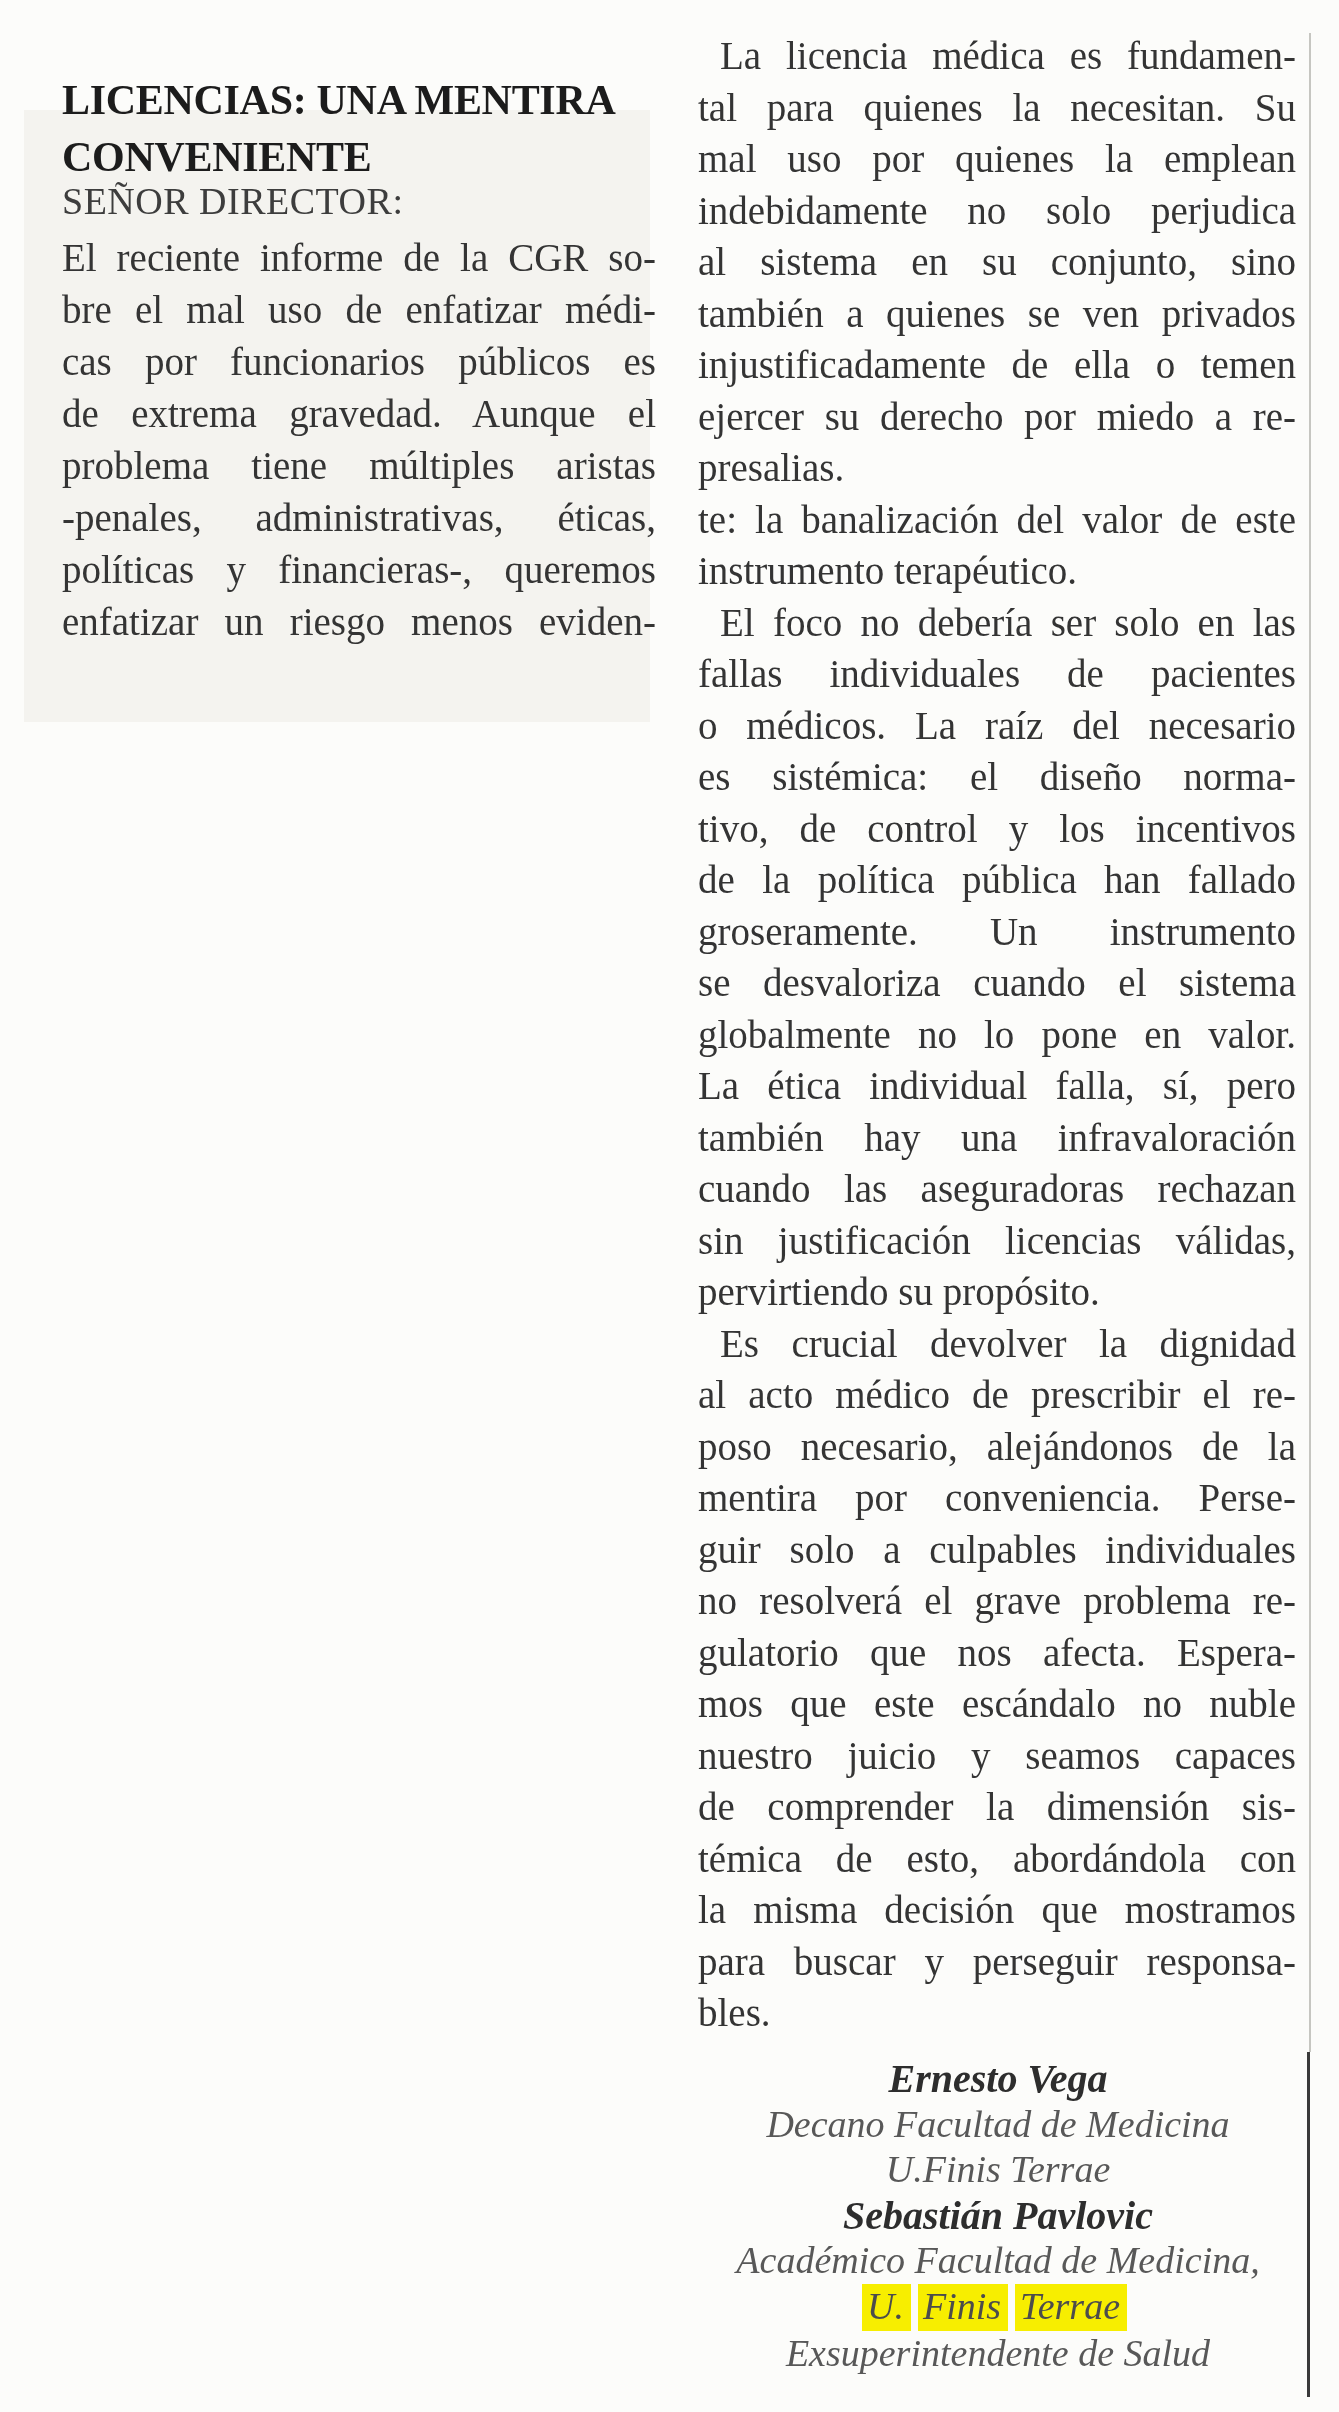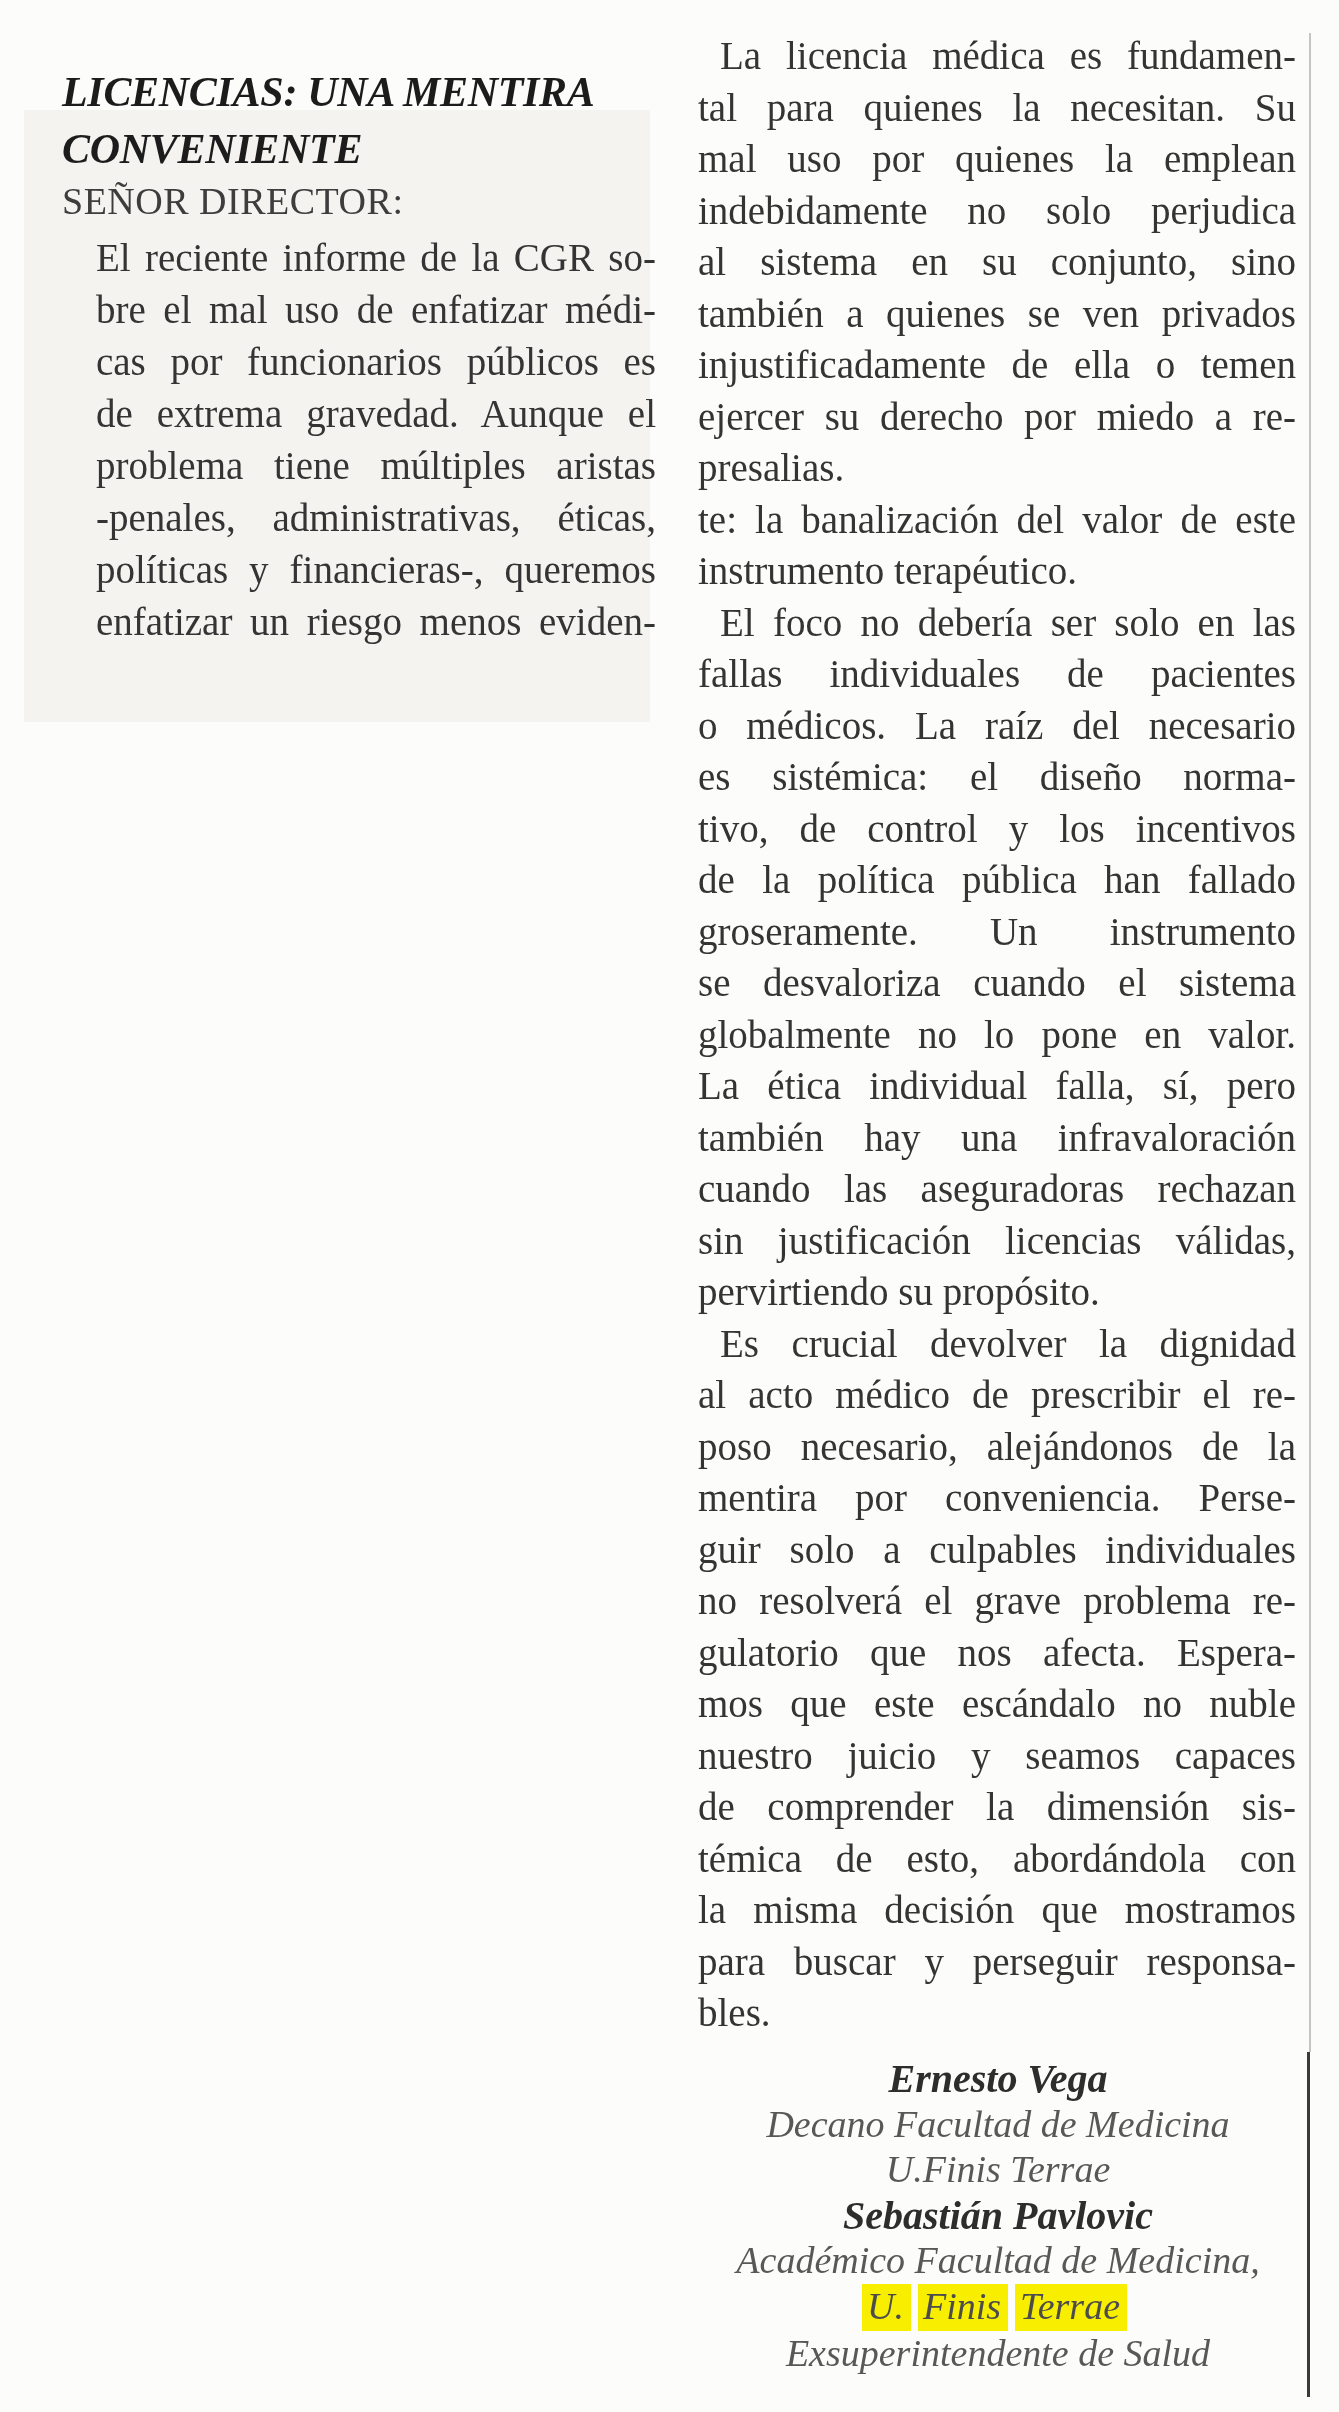--- a/index.html
+++ b/index.html
@@ -7,39 +7,39 @@
     width:1339px;height:2412px;position:relative;overflow:hidden;
     background:#fcfcfa;
     font-family:"Liberation Serif", serif;
   }
   .abs{position:absolute;}
   #left-panel-bg{
     left:24px;top:110px;width:626px;height:612px;
     background:#f4f3ef;
   }
   
-  #headline{left:62px;top:64px;width:594px;font-style:italic;}
+  #headline{left:62px;top:72px;width:594px;}
   .hl-line{
     font-size:42px;font-weight:bold;line-height:57px;
     color:#1c1c1c;letter-spacing:-0.3px;white-space:nowrap;
   }
   
   #salutation{
     left:62px;top:176px;width:594px;
     font-size:38px;line-height:50px;color:#3d3d3d;letter-spacing:0.5px;
     white-space:nowrap;
   }
   
   #left-body{left:62px;top:232px;width:594px;}
   #right-body{left:698px;top:30px;width:598px;}
   .bline{
     font-size:39px;line-height:51.5px;color:#343434;
     height:51.5px;overflow:visible;
   }
-  #left-body .bline{line-height:52px;height:52px;margin-left:34px;}
+  #left-body .bline{line-height:52px;height:52px;}
   .bline.just{text-align:justify;text-align-last:justify;}
   .bline.endline{text-align:left;}
   .bline.indent{padding-left:22px;}
   
   #signature{left:698px;top:2056px;width:600px;}
   .sig-line{line-height:45.5px;white-space:nowrap;text-align:center;}
   .sig-name{
     font-size:40px;font-style:italic;font-weight:bold;color:#2d2d2d;
   }
   .sig-role{

